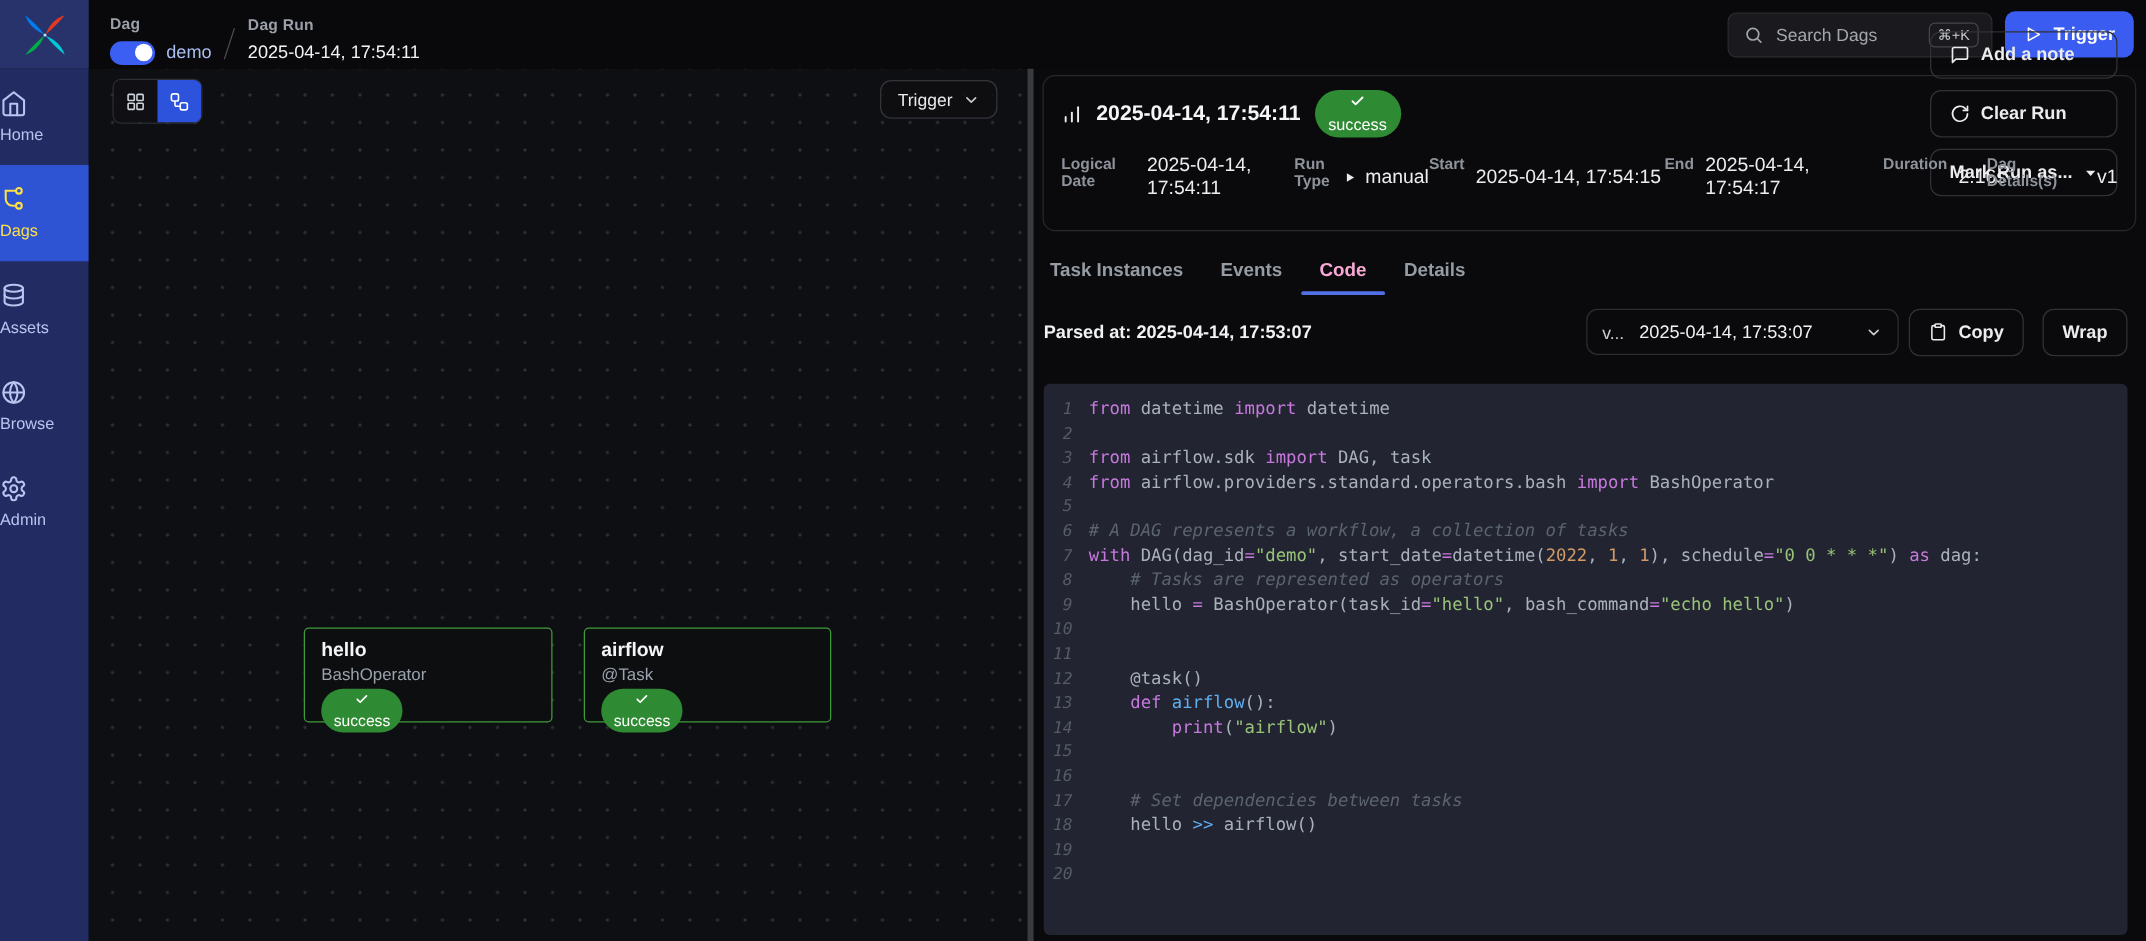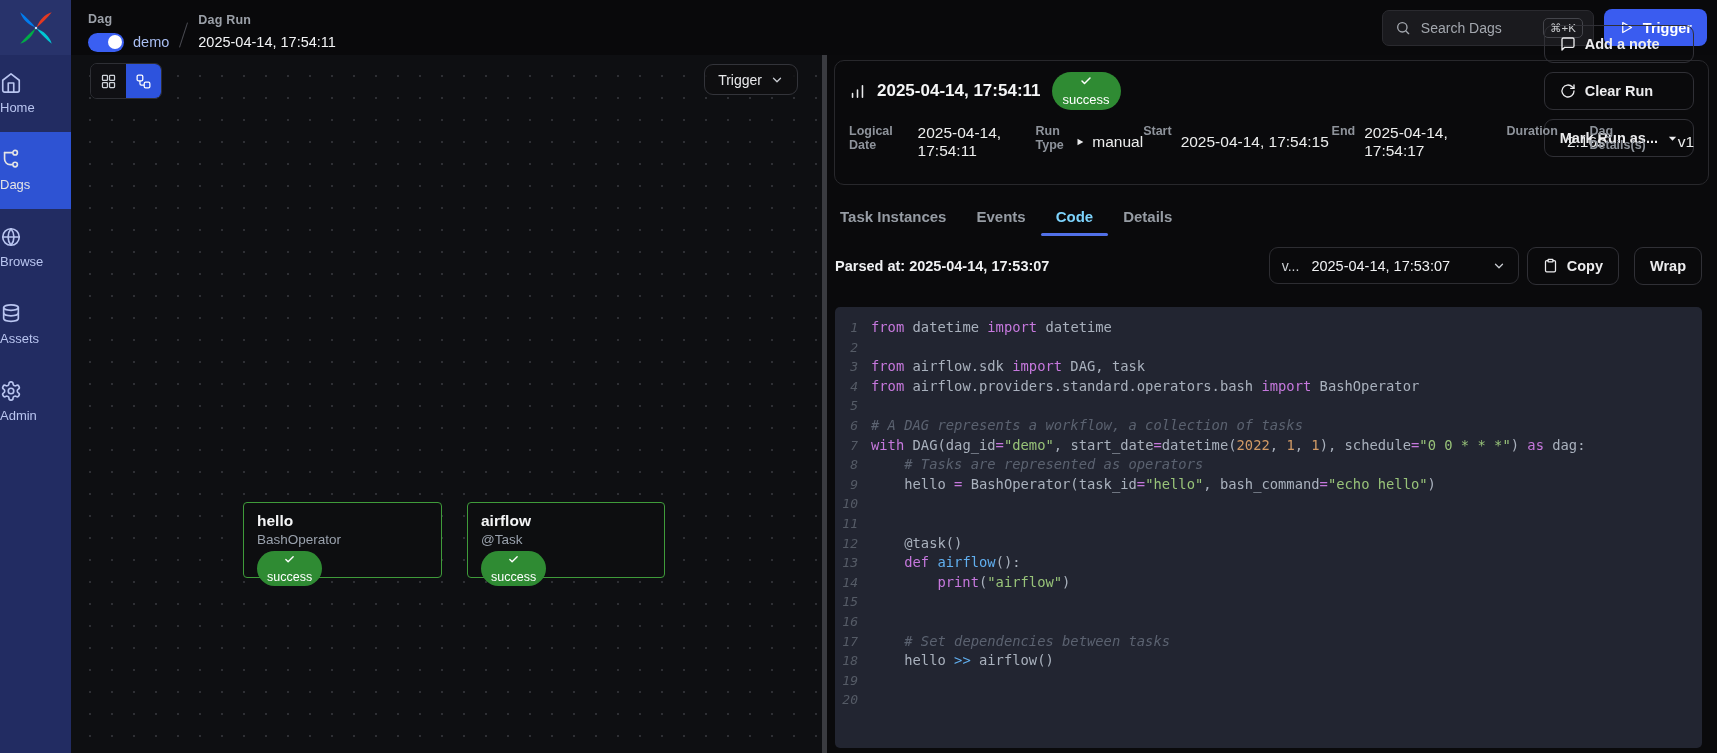--- a/index.html
+++ b/index.html
@@ -27,21 +27,21 @@
   .kbd { font-size:11.5px; color:#c8cacd; border:1px solid #44454b; border-radius:5px; padding:2px 6px; }
   .trigger { height:37px; padding:0 15px; background:#3a5cf0; border:none; border-radius:8px; color:#fff;
     font-size:14.5px; font-weight:600; display:flex; align-items:center; gap:9px; cursor:pointer; margin-right:10px;
     font-family:"Liberation Sans", sans-serif; }
 
   
   .sidebar { position:absolute; left:0; top:55px; width:71px; bottom:0; background:#222c62; }
   .side-item { height:77px; display:flex; flex-direction:column; align-items:flex-start; justify-content:center;
     gap:6px; color:#b9c5f0; cursor:pointer; }
   .side-item .lbl { font-size:13px; }
-  .side-item.active { background:#2e53d3; color:#e5e5e5; }
+  .side-item.active { background:#2e53d3; color:#fde047; }
 
   
   .graph-panel { position:absolute; left:71px; top:55px; width:751px; bottom:0; background:#0e0f12;
     background-image:radial-gradient(#2e2f34 1.2px, transparent 1.3px); background-size:22px 22px; background-position:8px 10px; }
   .view-toggle { position:absolute; left:19px; top:8px; display:flex; border:1px solid #2e2f35; border-radius:7px; overflow:hidden; }
   .vt-btn { width:35px; height:34px; display:flex; align-items:center; justify-content:center; background:#101014;
     border:none; cursor:pointer; color:#cfd3da; }
   .vt-btn.active { background:#2d53dd; color:#fff; }
   .options-btn { position:absolute; right:24px; top:9px; height:31px; padding:0 13px; display:flex; align-items:center; gap:8px;
     background:rgba(14,14,17,.85); border:1px solid #33343a; border-radius:9px; color:#e8e9eb; font-size:14px;
@@ -70,21 +70,21 @@
     font-family:"Liberation Sans", sans-serif; }
   .head-actions { margin-left:auto; display:flex; gap:9px;flex-direction:column; }
   .run-meta { display:flex; margin-top:13px; }
   .meta-col { display:flex; gap:9px; }
   .meta-label { font-size:12.5px; font-weight:700; color:#8e939b; }
   .meta-value { font-size:15.5px; color:#eceded; display:flex; align-items:center; gap:7px; }
 
   .tabs { position:absolute; left:8px; top:145px; display:flex; }
   .tab { padding:8px 15px 11px; font-size:15px; font-weight:600; color:#969ca4; cursor:pointer; position:relative; }
   .tab:first-child { padding-left:5px; }
-  .tab.active { color:#7dd3fc; }
+  .tab.active { color:#f9a8d4; }
   .tab.active::after { content:""; position:absolute; left:0; right:0; bottom:0; height:3px; border-radius:2px; background:#5170e8; }
 
   .code-toolbar { position:absolute; left:8px; right:15px; top:192px; height:37px; display:flex; align-items:center; }
   .parsed { font-size:14.5px; font-weight:700; color:#f0f1f3; }
   .version-select { margin-left:auto; width:250px; height:37px; border:1px solid #2d2d32; border-radius:9px;
     display:flex; align-items:center; padding:0 12px; gap:12px; cursor:pointer; }
   .version-select .pfx { font-size:14px; color:#cdd0d4; }
   .version-select .val { font-size:14.5px; color:#f0f1f3; flex:1; }
   .tb-btn { margin-left:8px; }
   .tb-btn.wrap { margin-left:15px; }
@@ -161,33 +161,33 @@
     <svg width="22" height="22" viewBox="0 0 24 24" fill="none" stroke="currentColor" stroke-width="1.8" stroke-linecap="round" stroke-linejoin="round">
       <path d="M5 4v7a6 6 0 0 0 6 6h2"></path>
         <path d="M5 4h8"></path>
         <circle cx="16.5" cy="4" r="2.5"></circle>
         <circle cx="16.5" cy="17" r="2.5"></circle>
     </svg>
     <span class="lbl">Dags</span>
   </div>
   <div class="side-item">
     <svg width="22" height="22" viewBox="0 0 24 24" fill="none" stroke="currentColor" stroke-width="1.8" stroke-linecap="round" stroke-linejoin="round">
+      <ellipse cx="12" cy="5" rx="8" ry="3"></ellipse>
+        <path d="M4 5v6c0 1.7 3.6 3 8 3s8-1.3 8-3V5"></path>
+        <path d="M4 11v6c0 1.7 3.6 3 8 3s8-1.3 8-3v-6"></path>
+    </svg>
+    <span class="lbl">Assets</span>
+  </div>
+  <div class="side-item">
+    <svg width="22" height="22" viewBox="0 0 24 24" fill="none" stroke="currentColor" stroke-width="1.8" stroke-linecap="round" stroke-linejoin="round">
       <circle cx="12" cy="12" r="9"></circle>
         <path d="M3 12h18"></path>
         <path d="M12 3a14.2 14.2 0 0 1 0 18M12 3a14.2 14.2 0 0 0 0 18"></path>
     </svg>
     <span class="lbl">Browse</span>
-  </div>
-  <div class="side-item">
-    <svg width="22" height="22" viewBox="0 0 24 24" fill="none" stroke="currentColor" stroke-width="1.8" stroke-linecap="round" stroke-linejoin="round">
-      <ellipse cx="12" cy="5" rx="8" ry="3"></ellipse>
-        <path d="M4 5v6c0 1.7 3.6 3 8 3s8-1.3 8-3V5"></path>
-        <path d="M4 11v6c0 1.7 3.6 3 8 3s8-1.3 8-3v-6"></path>
-    </svg>
-    <span class="lbl">Assets</span>
   </div>
   <div class="side-item">
     <svg width="22" height="22" viewBox="0 0 24 24" fill="none" stroke="currentColor" stroke-width="1.8" stroke-linecap="round" stroke-linejoin="round">
       <circle cx="12" cy="12" r="3"></circle>
       <path d="M12.22 2h-.44a2 2 0 0 0-2 2v.18a2 2 0 0 1-1 1.73l-.43.25a2 2 0 0 1-2 0l-.15-.08a2 2 0 0 0-2.73.73l-.22.38a2 2 0 0 0 .73 2.73l.15.1a2 2 0 0 1 1 1.72v.51a2 2 0 0 1-1 1.74l-.15.09a2 2 0 0 0-.73 2.73l.22.38a2 2 0 0 0 2.73.73l.15-.08a2 2 0 0 1 2 0l.43.25a2 2 0 0 1 1 1.73V20a2 2 0 0 0 2 2h.44a2 2 0 0 0 2-2v-.18a2 2 0 0 1 1-1.73l.43-.25a2 2 0 0 1 2 0l.15.08a2 2 0 0 0 2.73-.73l.22-.39a2 2 0 0 0-.73-2.73l-.15-.08a2 2 0 0 1-1-1.74v-.5a2 2 0 0 1 1-1.74l.15-.09a2 2 0 0 0 .73-2.73l-.22-.38a2 2 0 0 0-2.73-.73l-.15.08a2 2 0 0 1-2 0l-.43-.25a2 2 0 0 1-1-1.73V4a2 2 0 0 0-2-2z"></path>
     </svg>
     <span class="lbl">Admin</span>
   </div>
 </nav>
 

